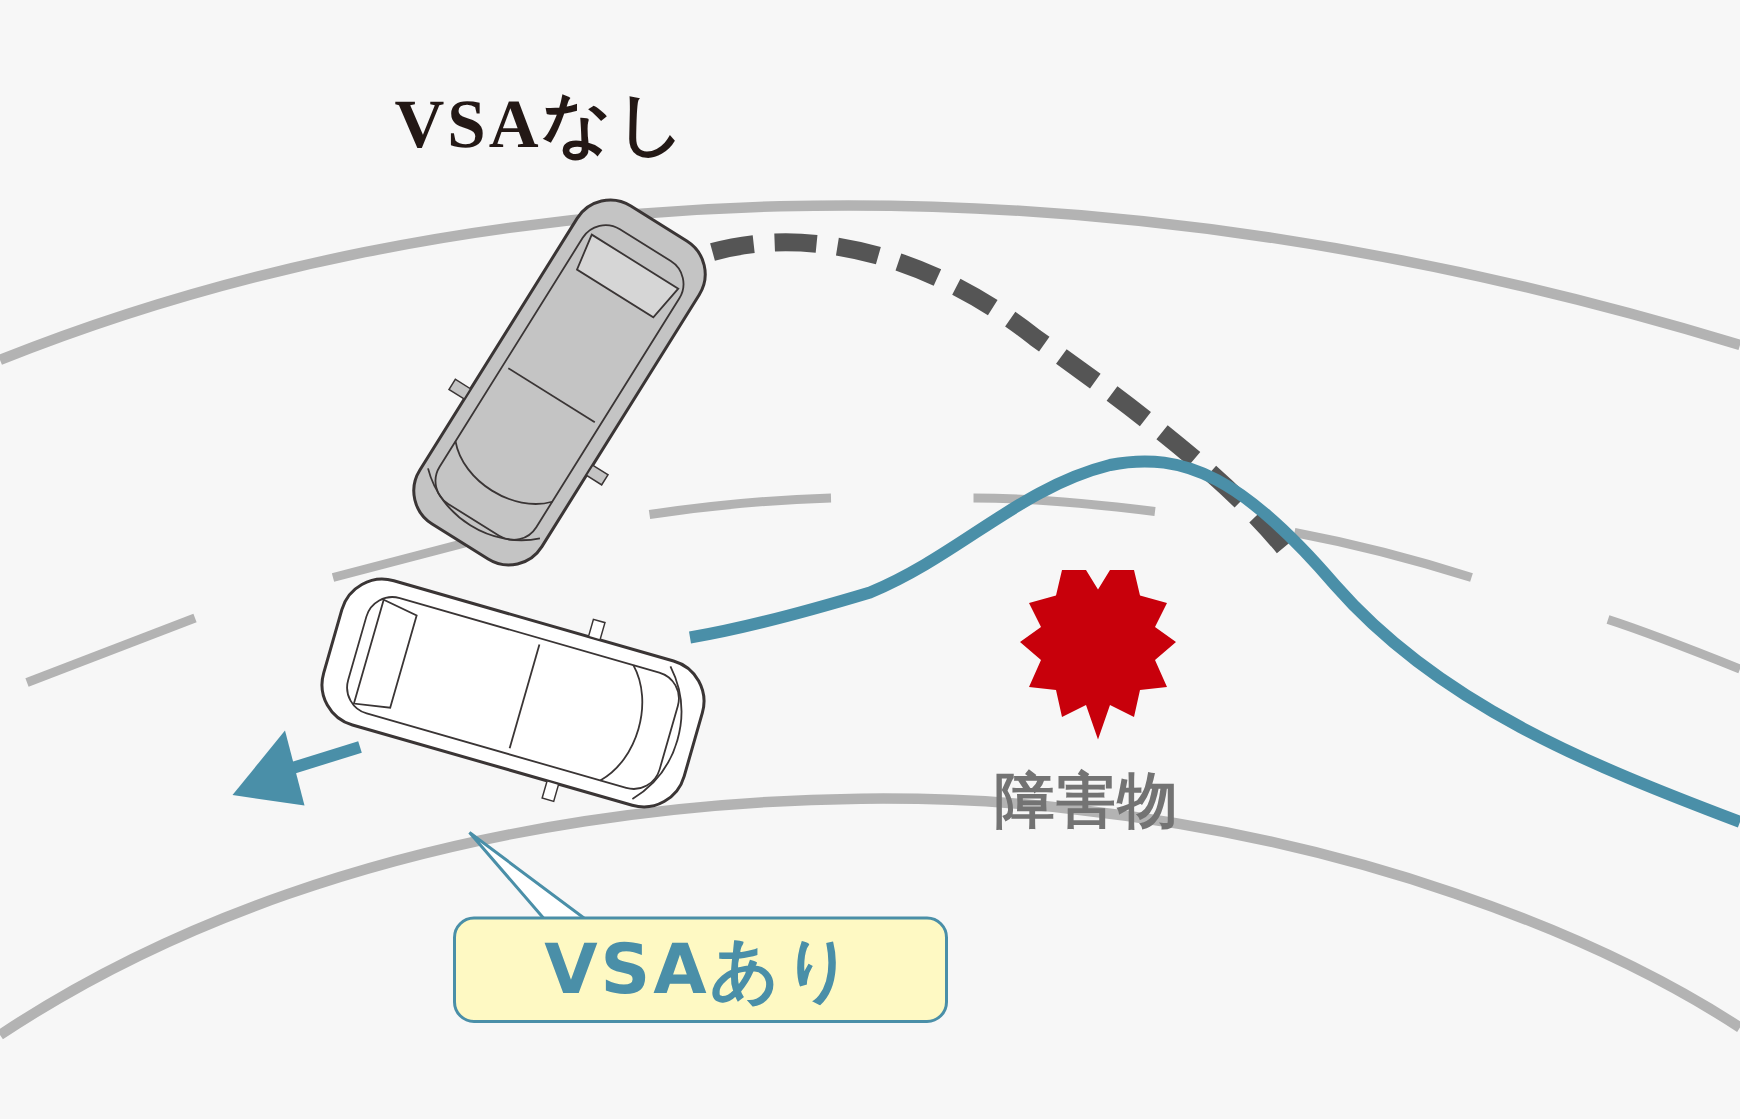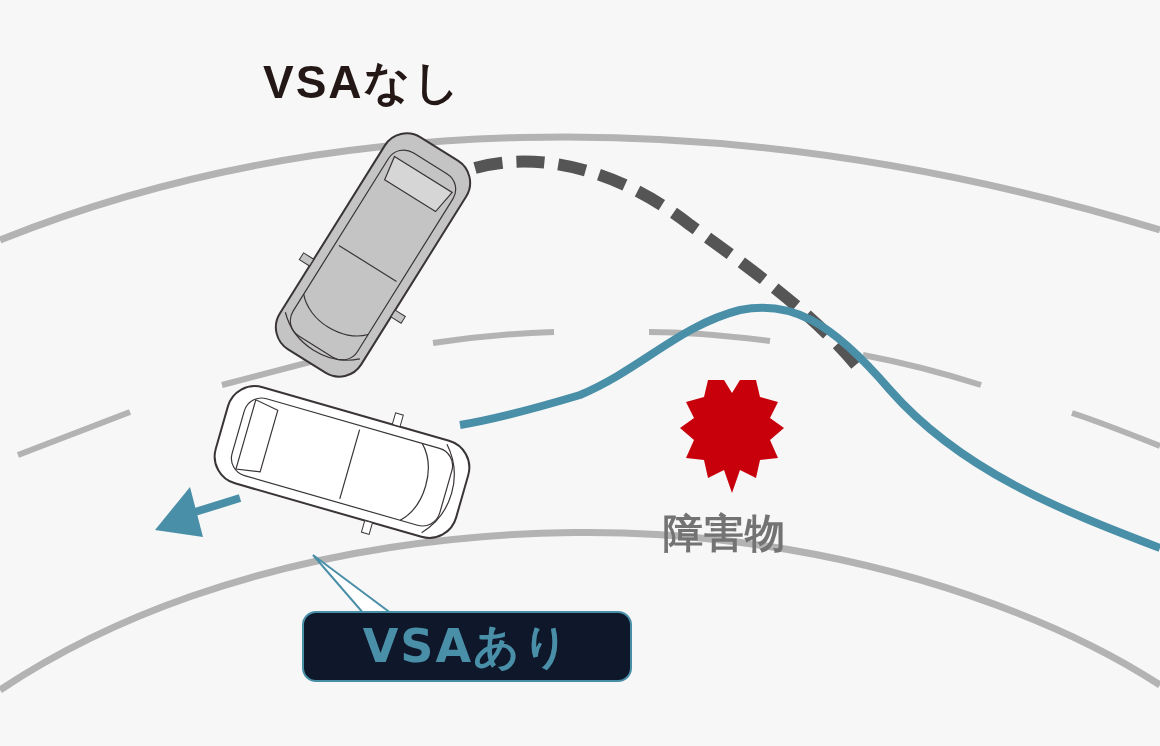--- a/index.html
+++ b/index.html
@@ -1,21 +1,21 @@
 <!DOCTYPE html>
 <html><head>
   <meta charset="utf-8">
   <style>
     html, body { margin: 0; padding: 0; }
     body { width: 1160px; height: 746px; background: #f7f7f7; overflow: hidden; position: relative; font-family: "DejaVu Sans", sans-serif; }
     #scene { position: absolute; left: 0; top: 0; width: 1160px; height: 746px; }
-    .label-text { position: absolute; font-family: Liberation Sans, sans-serif; font-weight: bold; white-space: nowrap; }
+    .label-text { position: absolute; font-family: Liberation Serif, serif; font-weight: bold; white-space: nowrap; }
     #title-without { left: 263px; top: 52px; font-size: 46px; color: #231815; letter-spacing: 2px; }
     #obstacle-label { left: 663px; top: 506px; font-size: 40px; color: #737373; letter-spacing: 1px; }
-    #bubble { position: absolute; left: 302px; top: 611px; width: 330px; height: 71px; background: #0f172a; border: 2px solid #4a8fa8; border-radius: 14px; box-sizing: border-box; display: flex; align-items: center; justify-content: center; }
+    #bubble { position: absolute; left: 302px; top: 611px; width: 330px; height: 71px; background: #fef9c3; border: 2px solid #4a8fa8; border-radius: 14px; box-sizing: border-box; display: flex; align-items: center; justify-content: center; }
     #bubble-text { font-size: 46px; font-weight: bold; color: #4a8fa8; letter-spacing: 2px; font-family: "DejaVu Sans", sans-serif; }
   </style>
 </head>
 <body>
 
 <svg id="scene" viewBox="0 0 1160 746" xmlns="http://www.w3.org/2000/svg">
 
   <path d="M0,240 C300,120 700,90 1160,230" fill="none" stroke="#b3b3b3" stroke-width="7"></path>
   <path d="M0,690 C240,530 560,520 720,540 C900,560 1060,620 1160,685" fill="none" stroke="#b3b3b3" stroke-width="7"></path>
 

